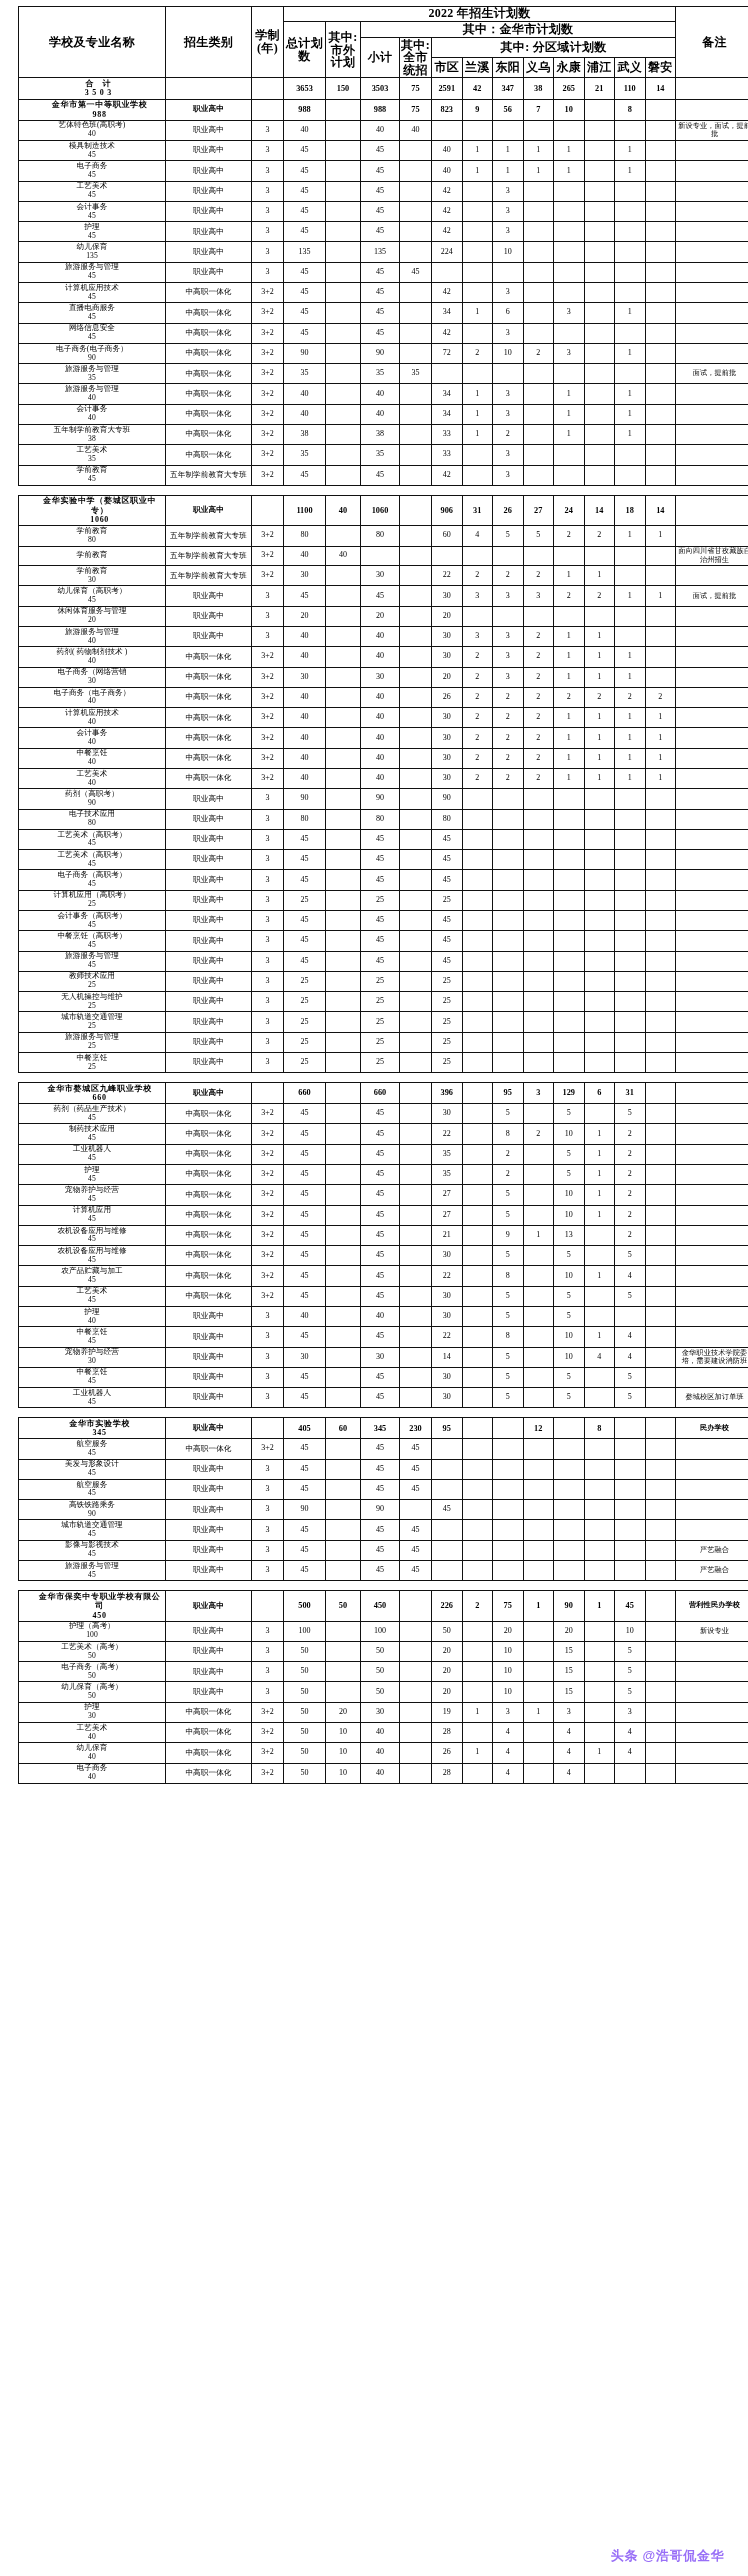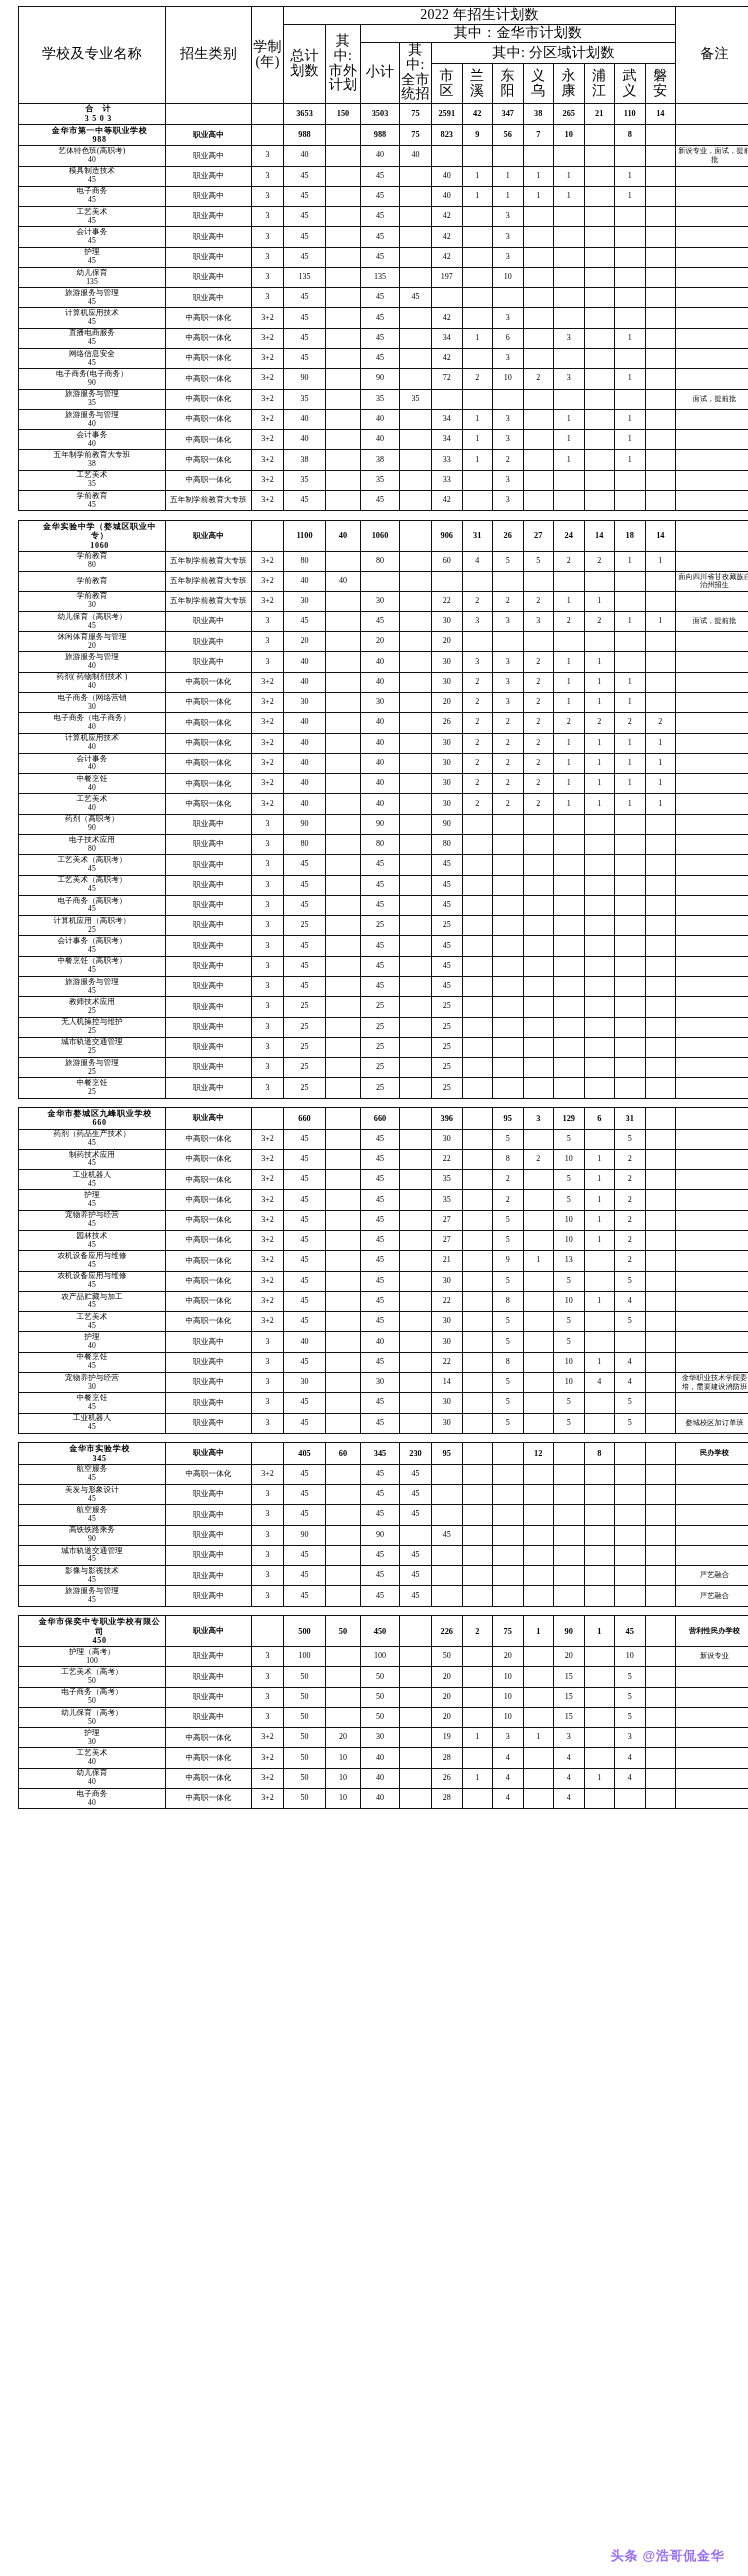--- a/index.html
+++ b/index.html
@@ -40,22 +40,22 @@
 
   table.plan th, table.plan td {
     border: 0.7px solid #111;
     text-align: center;
     vertical-align: middle;
     padding: 0.7px 0.7px;
     font-weight: normal;
     overflow: hidden;
   }
   table.plan thead th {
-    font-weight: normal;
-    font-size: 14px;
+    font-weight: bold;
+    font-size: 12px;
     letter-spacing: 0.3px;
   }
   th.vlabel {
     font-size: 7.6px;
     line-height: 1.05;
     padding: 1.4px 0.7px;
   }
   th.bigtitle { font-size: 9px; letter-spacing: 0.8px; padding: 3.5px 0; }
   th.midtitle { font-size: 8.5px; letter-spacing: 0.7px; padding: 2.1px 0; }
   th.regname  { font-size: 8px; padding: 2.1px 0; letter-spacing: 0.3px; margin-left: 28px; }
@@ -304,21 +304,21 @@
           <td class="note"></td>
         </tr>
         <tr class="datarow">
           <td class="major"><span>幼儿保育</span><span class="sub">135</span></td>
           <td class="cat">职业高中</td>
           <td class="num">3</td>
           <td class="num">135</td>
           <td class="num"></td>
           <td class="num">135</td>
           <td class="num"></td>
-          <td class="num">197</td>
+          <td class="num">224</td>
           <td class="num"></td>
           <td class="num">10</td>
           <td class="num"></td>
           <td class="num"></td>
           <td class="num"></td>
           <td class="num"></td>
           <td class="num"></td>
           <td class="note"></td>
         </tr>
         <tr class="datarow">
@@ -1131,21 +1131,21 @@
           <td class="num"></td>
           <td class="num">5</td>
           <td class="num"></td>
           <td class="num">10</td>
           <td class="num">1</td>
           <td class="num">2</td>
           <td class="num"></td>
           <td class="note"></td>
         </tr>
         <tr class="datarow">
-          <td class="major"><span>园林技术</span><span class="sub">45</span></td>
+          <td class="major"><span>计算机应用</span><span class="sub">45</span></td>
           <td class="cat">中高职一体化</td>
           <td class="num">3+2</td>
           <td class="num">45</td>
           <td class="num"></td>
           <td class="num">45</td>
           <td class="num"></td>
           <td class="num">27</td>
           <td class="num"></td>
           <td class="num">5</td>
           <td class="num"></td>

